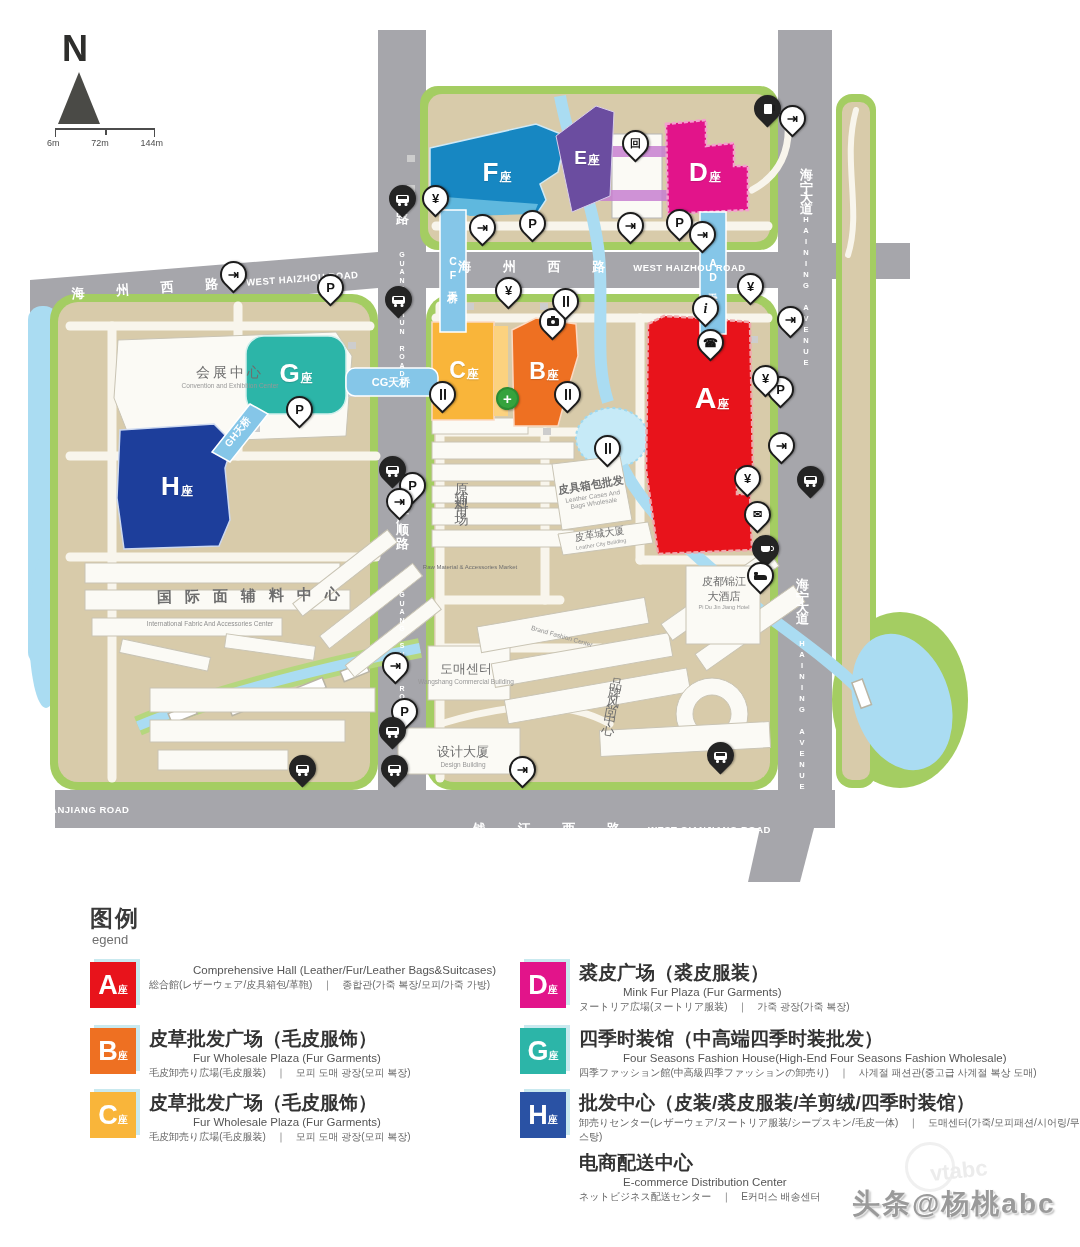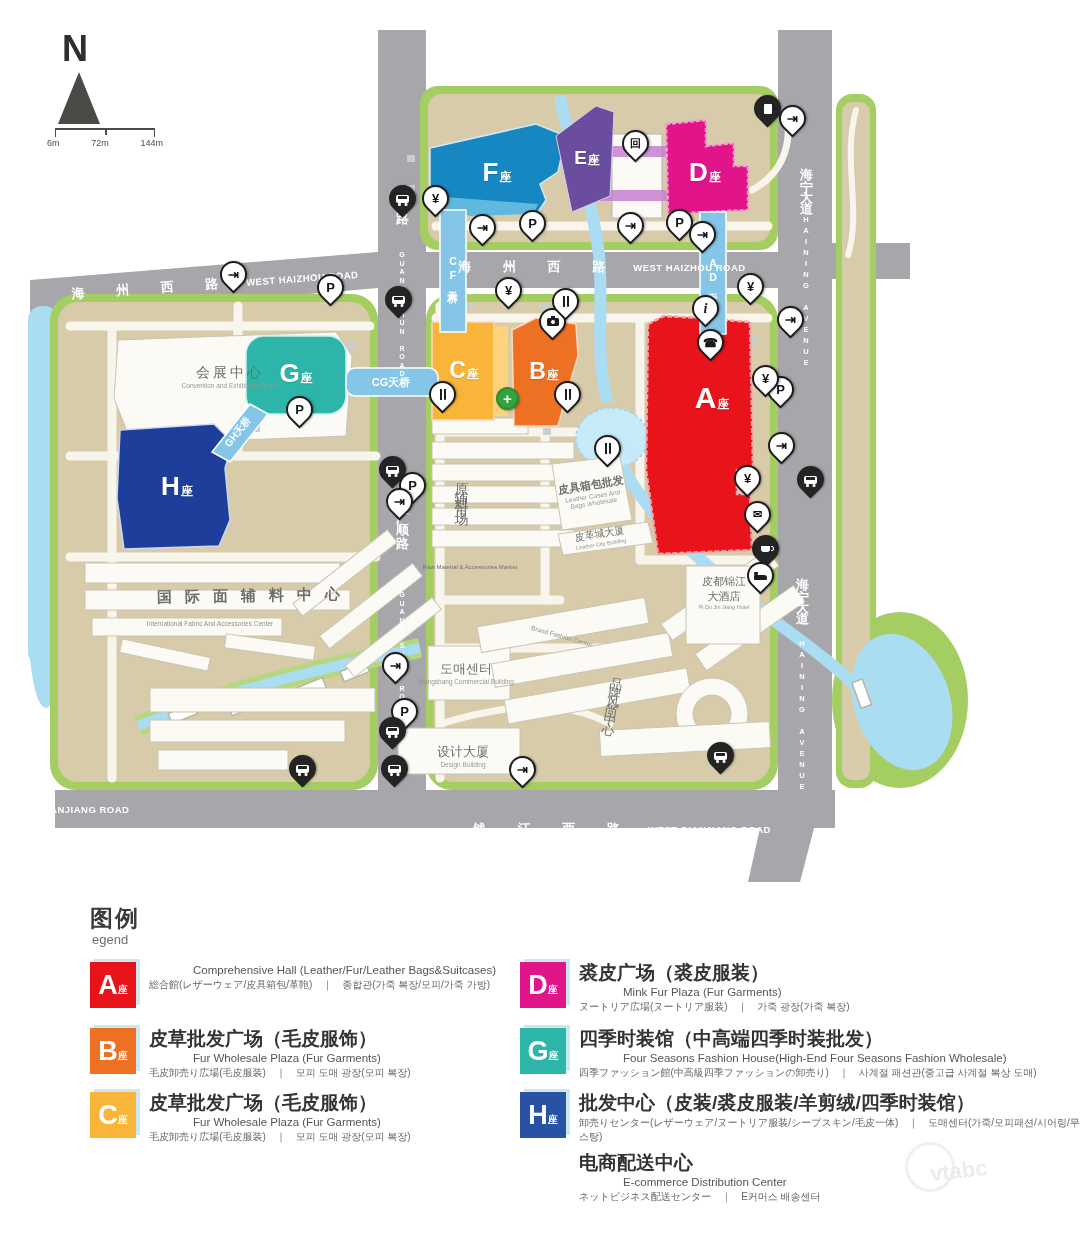--- a/index.html
+++ b/index.html
@@ -557,14 +557,15 @@
   <div class="lg-entry" style="left:579px;top:1152px">
     <div class="lg-text">
       <div class="lg-title">电商配送中心</div>
       <div class="lg-en">E-commerce Distribution Center</div>
       <div class="lg-jk">ネットビジネス配送センター　｜　E커머스 배송센터</div>
     </div>
   </div>
 
   <div class="wm-circle"></div>
   <div class="wm-ghost">vtabc</div>
+  <div class="wm">头条@杨桃abc</div>
 
 </div>
 
 </body></html>

